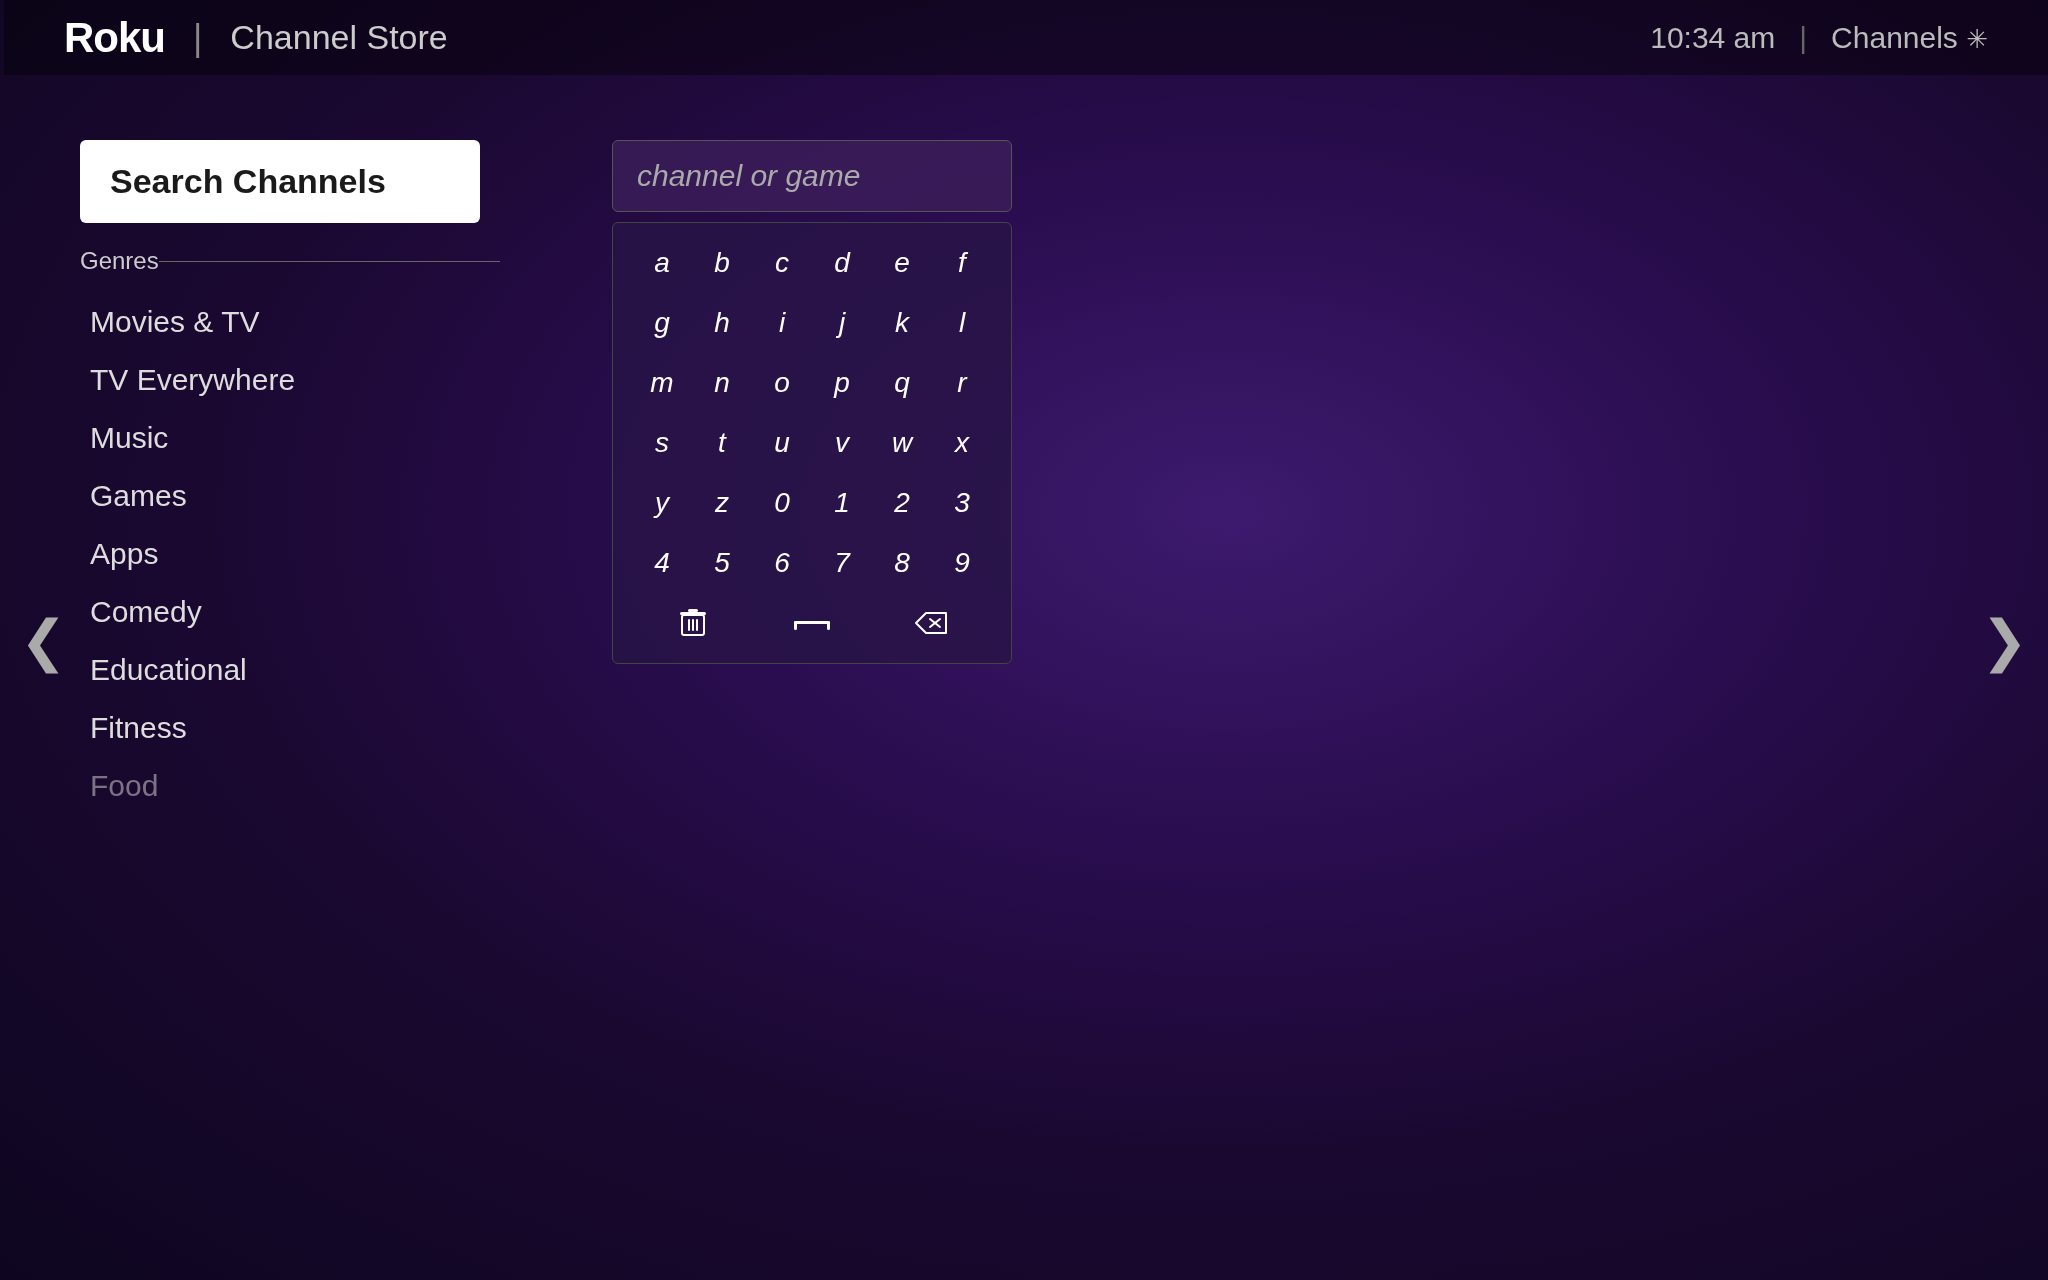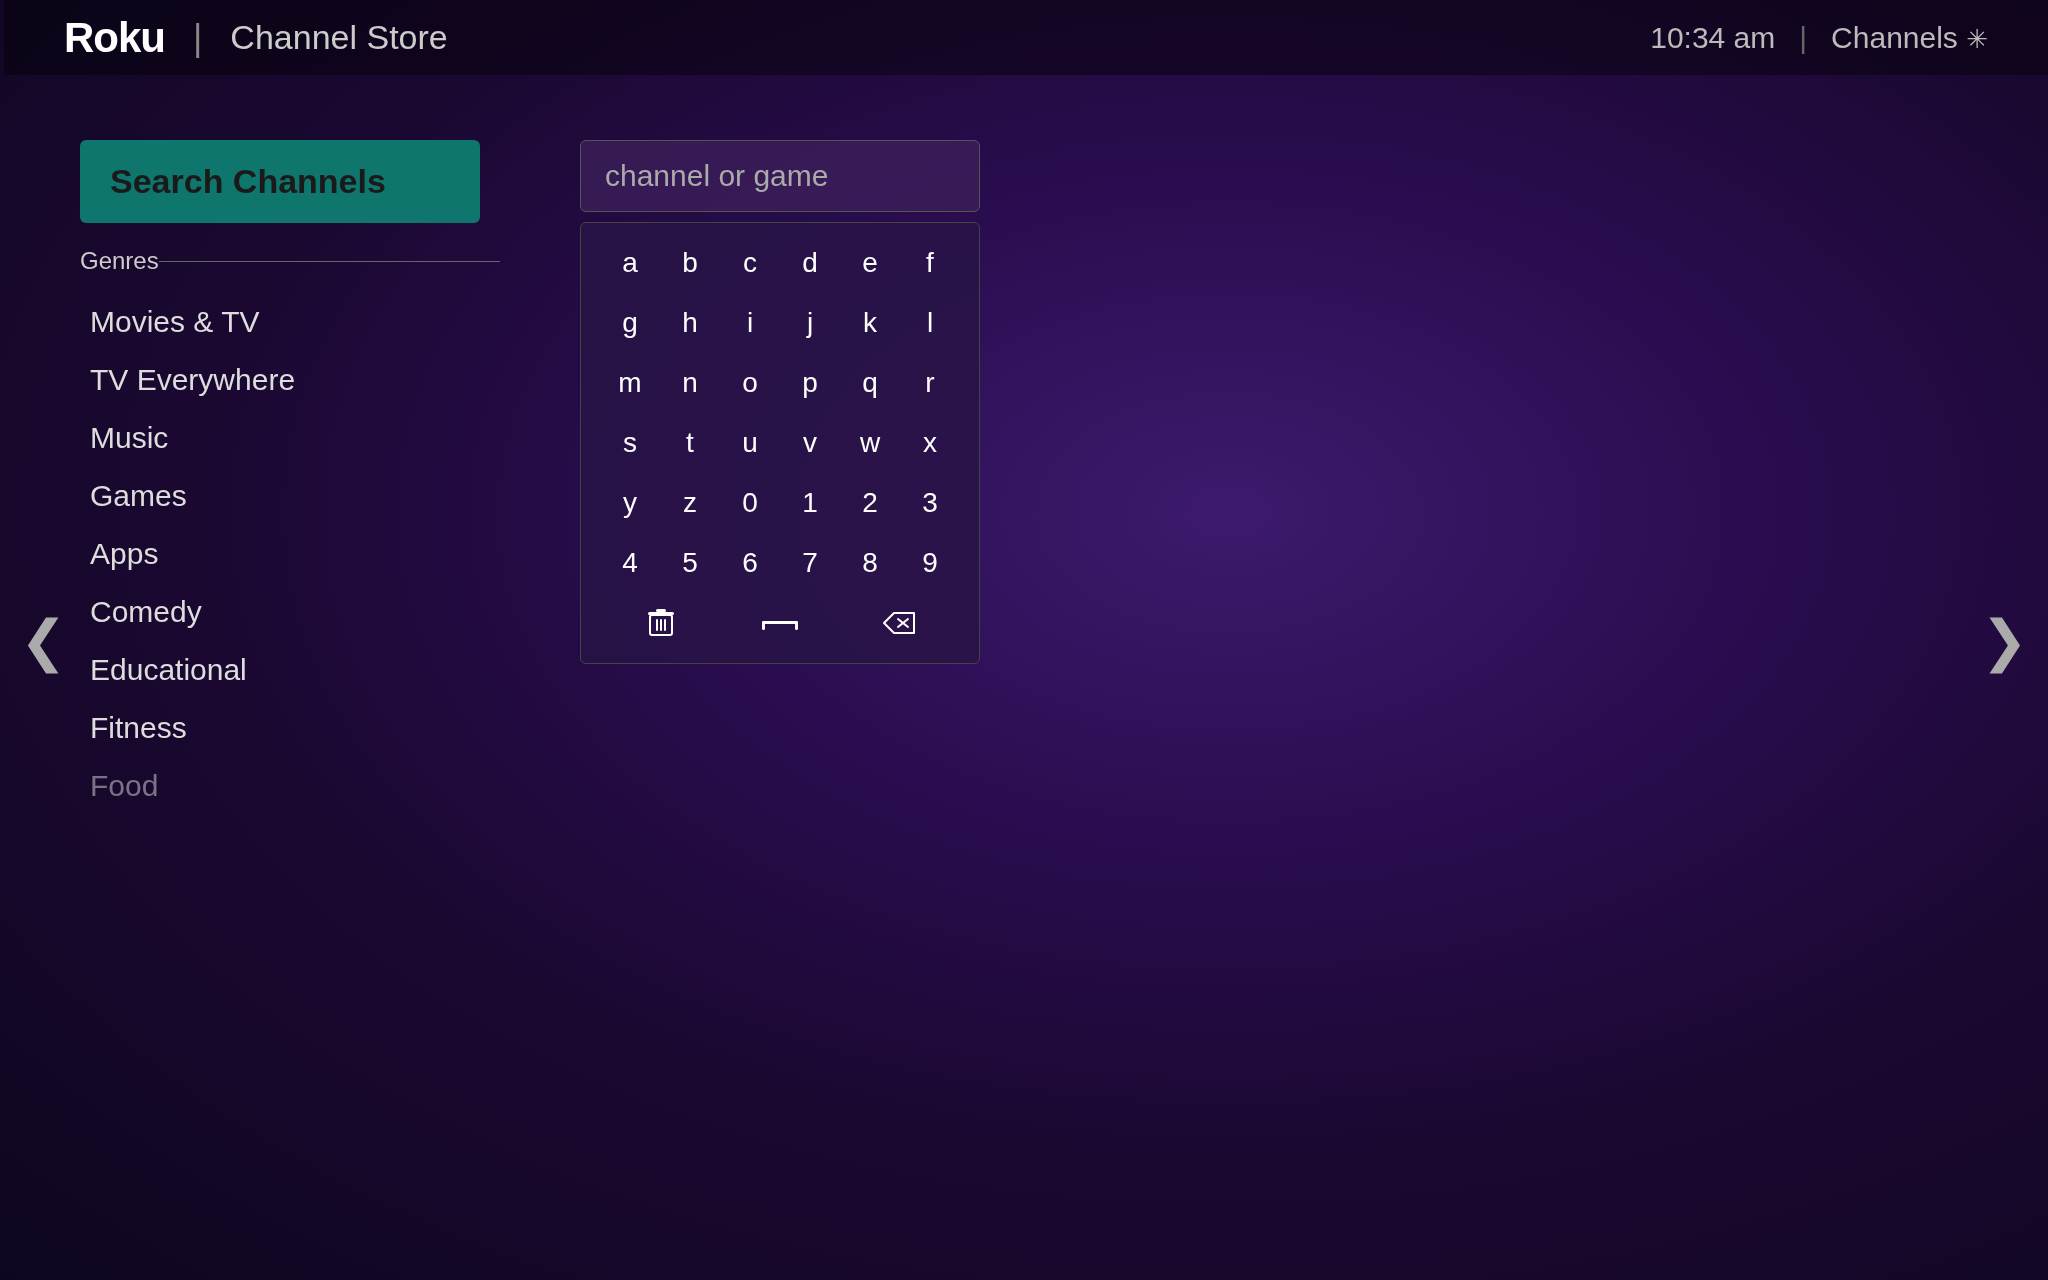--- a/index.html
+++ b/index.html
@@ -127,21 +127,21 @@
     }
 
     
     .sidebar {
       width: 440px;
       flex-shrink: 0;
       padding-right: 20px;
     }
 
     .search-channels-btn {
-      background: #0f766e;
+      background: #ffffff;
       color: #1a1a1a;
       font-size: 34px;
       font-weight: 600;
       padding: 22px 30px;
       border-radius: 6px;
       margin-bottom: 24px;
       cursor: pointer;
       display: block;
       width: 400px;
     }
@@ -175,22 +175,23 @@
       cursor: pointer;
       display: block;
     }
 
     .menu-item:last-child {
       opacity: 0.5;
     }
 
     
     .keyboard-panel {
-      margin-left: 60px;
+      margin-left: 92px;
       width: 420px;
+      font-style: italic;
     }
 
     .search-input-display {
       background: rgba(60, 30, 90, 0.8);
       border: 1px solid #555;
       border-radius: 6px;
       padding: 18px 24px;
       margin-bottom: 10px;
       width: 400px;
     }

